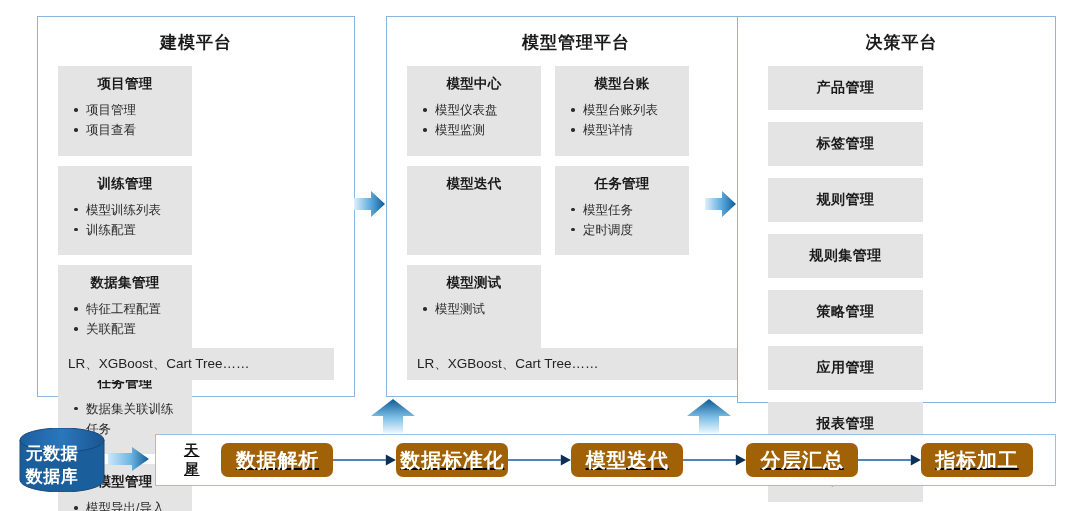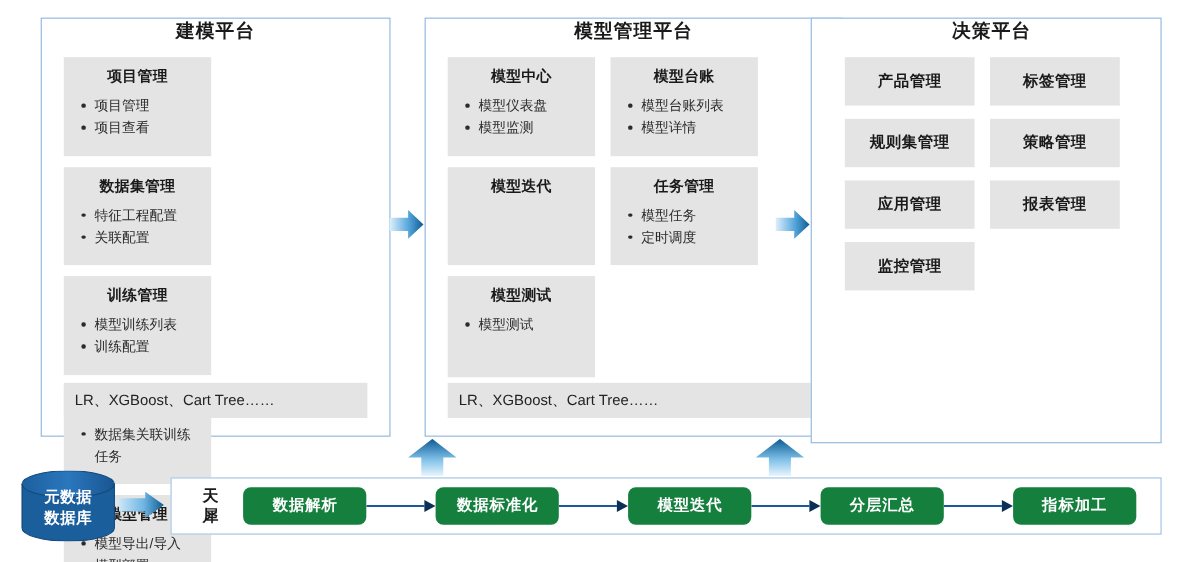--- a/index.html
+++ b/index.html
@@ -22,20 +22,21 @@
   #panel-modeling{left:37px;top:16px;width:318px;height:381px;}
   #panel-mgmt{left:386px;top:16px;width:380px;height:381px;}
   #panel-decision{left:737px;top:16px;width:319px;height:387px;padding-left:10px;}
 
   .panel-title{
     text-align:center;
     font-size:17px;
     font-weight:bold;
     color:#1a1a1a;
     letter-spacing:1px;
+    margin-top:14px;
     margin-bottom:12px;
   }
 
   
   .cards{
     display:flex;flex-wrap:wrap;
     padding:0 20px;
     gap:10px 14px;
     align-content:flex-start;
   }
@@ -89,21 +90,21 @@
     margin-top:32px;
   }
 
   
   .tiles{
     display:flex;flex-wrap:wrap;
     padding:0 20px;
     gap:12px 14px;
   }
   .tile{
-    width:118px;height:44px;
+    width:155px;height:44px;
     background:#e4e4e4;
     display:flex;align-items:center;justify-content:center;
     font-size:14px;font-weight:bold;color:#1a1a1a;
     letter-spacing:.5px;
   }
 
   
   .h-arrow{position:absolute;width:32px;height:32px;}
   .h-arrow svg{display:block;width:32px;height:32px;}
   #arrow-m2mgmt{left:354px;top:188px;}
@@ -120,52 +121,52 @@
   #arrow-db svg{display:block;width:42px;height:26px;}
 
   
   #pipeline{
     position:absolute;
     left:155px;top:434px;
     width:901px;height:52px;
     border:1.5px solid #9dc0e0;
     box-sizing:border-box;
     background:#ffffff;
-    display:flex;align-items:center;
+    display:flex;align-items:center;text-decoration:underline;
   }
   .pipe-label{
     font-size:14.5px;font-weight:bold;color:#1a1a1a;
     margin-left:28px;margin-right:18px;letter-spacing:1px;
   }
   .pipe-step{
-    background:#15803d;
+    background:#a16207;
     color:#ffffff;
-    font-size:14px;font-weight:bold;
+    font-size:20px;font-weight:bold;
     letter-spacing:.8px;
     border-radius:7px;
     height:34px;width:112px;
     display:flex;align-items:center;justify-content:center;
     flex:none;
   }
   .pipe-conn{
     display:flex;align-items:center;
     flex:1 1 auto;min-width:22px;
     height:12px;
   }
   .pipe-conn svg{display:block;width:100%;height:12px;}
 
   
   #db-cylinder{
     position:absolute;left:18px;top:428px;width:88px;height:64px;
   }
   #db-cylinder svg{display:block;width:88px;height:64px;}
   #db-text{
-    position:absolute;left:18px;top:442px;width:88px;
+    position:absolute;left:8px;top:442px;width:88px;
     text-align:center;
-    color:#ffffff;font-size:14px;font-weight:bold;
+    color:#ffffff;font-size:17px;font-weight:bold;
     line-height:1.38;letter-spacing:.5px;
     pointer-events:none;
   }
 </style>
 </head>
 <body>
 
 <div class="canvas">
 
   <div class="panel" id="panel-modeling">
@@ -174,32 +175,32 @@
 
       <div class="card">
         <div class="card-title">项目管理</div>
         <ul>
           <li>项目管理</li>
           <li>项目查看</li>
         </ul>
       </div>
 
       <div class="card">
+        <div class="card-title">训练管理</div>
+        <ul>
+          <li>模型训练列表</li>
+          <li>训练配置</li>
+        </ul>
+      </div>
+
+      <div class="card">
         <div class="card-title">数据集管理</div>
         <ul>
           <li>特征工程配置</li>
           <li>关联配置</li>
-        </ul>
-      </div>
-
-      <div class="card">
-        <div class="card-title">训练管理</div>
-        <ul>
-          <li>模型训练列表</li>
-          <li>训练配置</li>
         </ul>
       </div>
 
       <div class="card">
         <div class="card-title">任务管理</div>
         <ul>
           <li>数据集关联训练任务</li>
         </ul>
       </div>
 
@@ -256,20 +257,21 @@
 
     </div>
     <div class="algo-strip">LR、XGBoost、Cart Tree……</div>
   </div>
 
   <div class="panel" id="panel-decision">
     <div class="panel-title">决策平台</div>
     <div class="tiles">
       <div class="tile">产品管理</div>
       <div class="tile">标签管理</div>
+      <div class="tile">规则管理</div>
       <div class="tile">规则集管理</div>
       <div class="tile">策略管理</div>
       <div class="tile">应用管理</div>
       <div class="tile">报表管理</div>
       <div class="tile">监控管理</div>
 
     </div>
   </div>
 
   <div class="h-arrow" id="arrow-m2mgmt">

